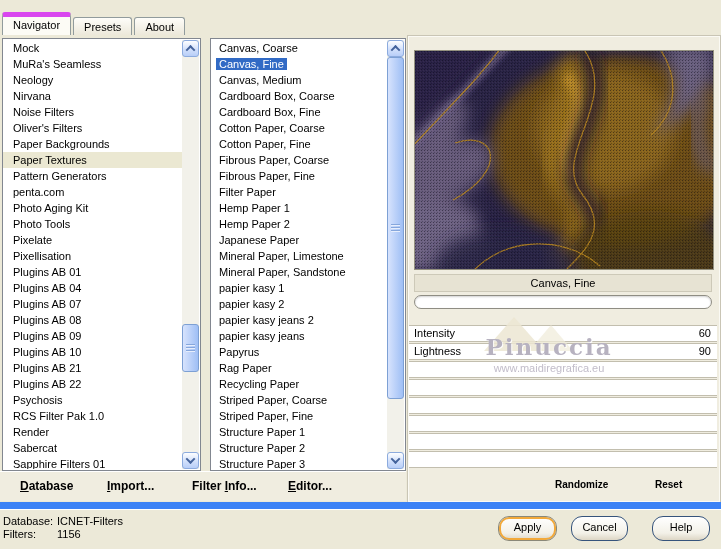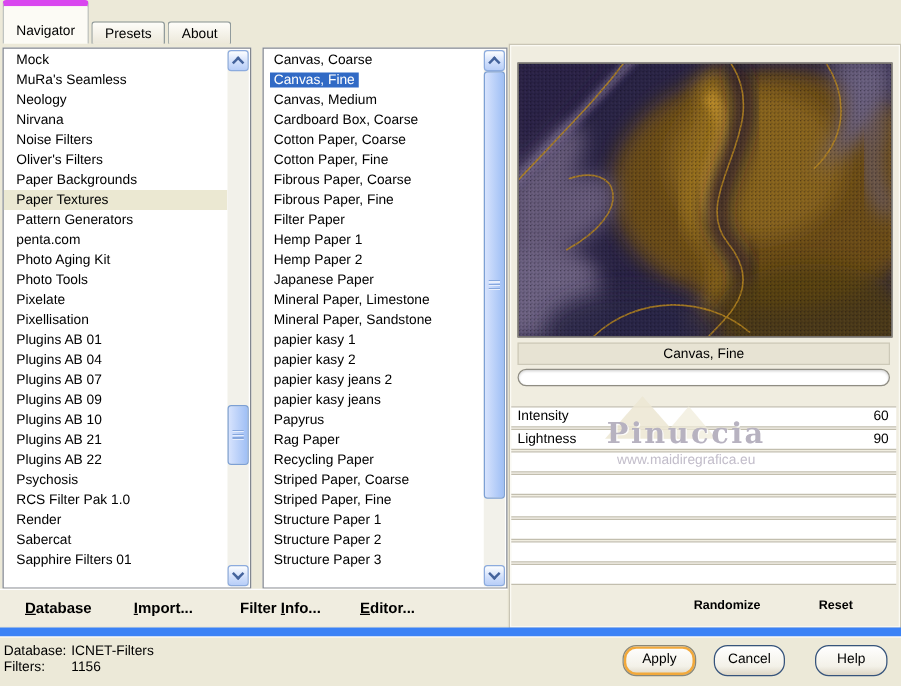--- a/index.html
+++ b/index.html
@@ -12,21 +12,21 @@
              border-bottom-left-radius:52px 26px;color:#fff;font-style:italic;font-weight:bold;
              font-size:17px;line-height:23px;text-align:center;letter-spacing:1px;
              text-shadow:1.5px 1.5px 0 #0a0a4a;}
 
   
   .tabs{position:absolute;left:2px;top:13px;height:22px;display:flex;align-items:flex-end;}
   .tab{height:16px;line-height:16px;padding:1px 10px 0 10px;margin-right:2px;
        background:linear-gradient(#fefdf9,#ece8da);border:1px solid #919b9c;border-bottom:none;
        border-radius:3px 3px 0 0;cursor:default;}
   .tab.active{height:18px;line-height:17px;background:#fcfbf5;border-top:5px solid #d946ef;
-       padding-top:12px;position:relative;z-index:2;}
+       padding-top:0;position:relative;z-index:2;}
 
   
   .listbox{position:absolute;top:38px;height:431px;background:#fff;border:1px solid #828790;}
   .cat-listbox{left:2px;width:197px;}
   .flt-listbox{left:210px;width:194px;}
   .list-rows{position:absolute;left:0;top:1px;right:18px;bottom:1px;overflow:hidden;}
   .list-row{height:16px;line-height:16px;white-space:nowrap;}
   .cat-listbox .list-row{padding-left:10px;}
   .flt-listbox .list-row{padding-left:8px;}
   .cat-listbox .list-row.selected{background:#ebe8d2;}
@@ -116,20 +116,21 @@
         <div class="list-row selected"><span class="row-text">Paper Textures</span></div>
         <div class="list-row"><span class="row-text">Pattern Generators</span></div>
         <div class="list-row"><span class="row-text">penta.com</span></div>
         <div class="list-row"><span class="row-text">Photo Aging Kit</span></div>
         <div class="list-row"><span class="row-text">Photo Tools</span></div>
         <div class="list-row"><span class="row-text">Pixelate</span></div>
         <div class="list-row"><span class="row-text">Pixellisation</span></div>
         <div class="list-row"><span class="row-text">Plugins AB 01</span></div>
         <div class="list-row"><span class="row-text">Plugins AB 04</span></div>
         <div class="list-row"><span class="row-text">Plugins AB 07</span></div>
+        <div class="list-row"><span class="row-text">Plugins AB 08</span></div>
         <div class="list-row"><span class="row-text">Plugins AB 09</span></div>
         <div class="list-row"><span class="row-text">Plugins AB 10</span></div>
         <div class="list-row"><span class="row-text">Plugins AB 21</span></div>
         <div class="list-row"><span class="row-text">Plugins AB 22</span></div>
         <div class="list-row"><span class="row-text">Psychosis</span></div>
         <div class="list-row"><span class="row-text">RCS Filter Pak 1.0</span></div>
         <div class="list-row"><span class="row-text">Render</span></div>
         <div class="list-row"><span class="row-text">Sabercat</span></div>
         <div class="list-row"><span class="row-text">Sapphire Filters 01</span></div>
       </div>
@@ -143,20 +144,21 @@
         </div>
     </div>
   </div>
 
   <div class="listbox flt-listbox">
     <div class="list-rows">
         <div class="list-row"><span class="row-text">Canvas, Coarse</span></div>
         <div class="list-row selected"><span class="row-text">Canvas, Fine</span></div>
         <div class="list-row"><span class="row-text">Canvas, Medium</span></div>
         <div class="list-row"><span class="row-text">Cardboard Box, Coarse</span></div>
+        <div class="list-row"><span class="row-text">Cardboard Box, Fine</span></div>
         <div class="list-row"><span class="row-text">Cotton Paper, Coarse</span></div>
         <div class="list-row"><span class="row-text">Cotton Paper, Fine</span></div>
         <div class="list-row"><span class="row-text">Fibrous Paper, Coarse</span></div>
         <div class="list-row"><span class="row-text">Fibrous Paper, Fine</span></div>
         <div class="list-row"><span class="row-text">Filter Paper</span></div>
         <div class="list-row"><span class="row-text">Hemp Paper 1</span></div>
         <div class="list-row"><span class="row-text">Hemp Paper 2</span></div>
         <div class="list-row"><span class="row-text">Japanese Paper</span></div>
         <div class="list-row"><span class="row-text">Mineral Paper, Limestone</span></div>
         <div class="list-row"><span class="row-text">Mineral Paper, Sandstone</span></div>

